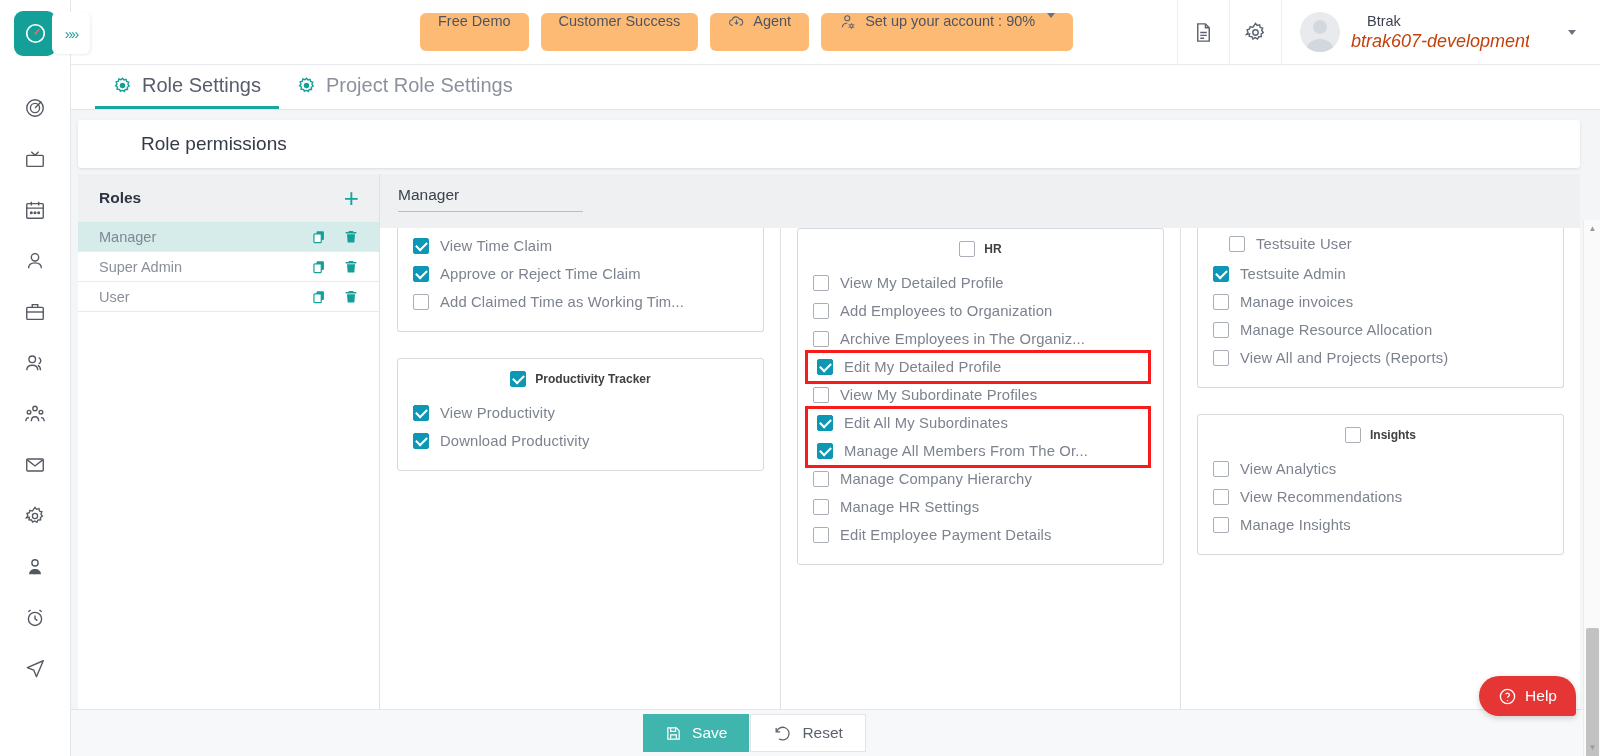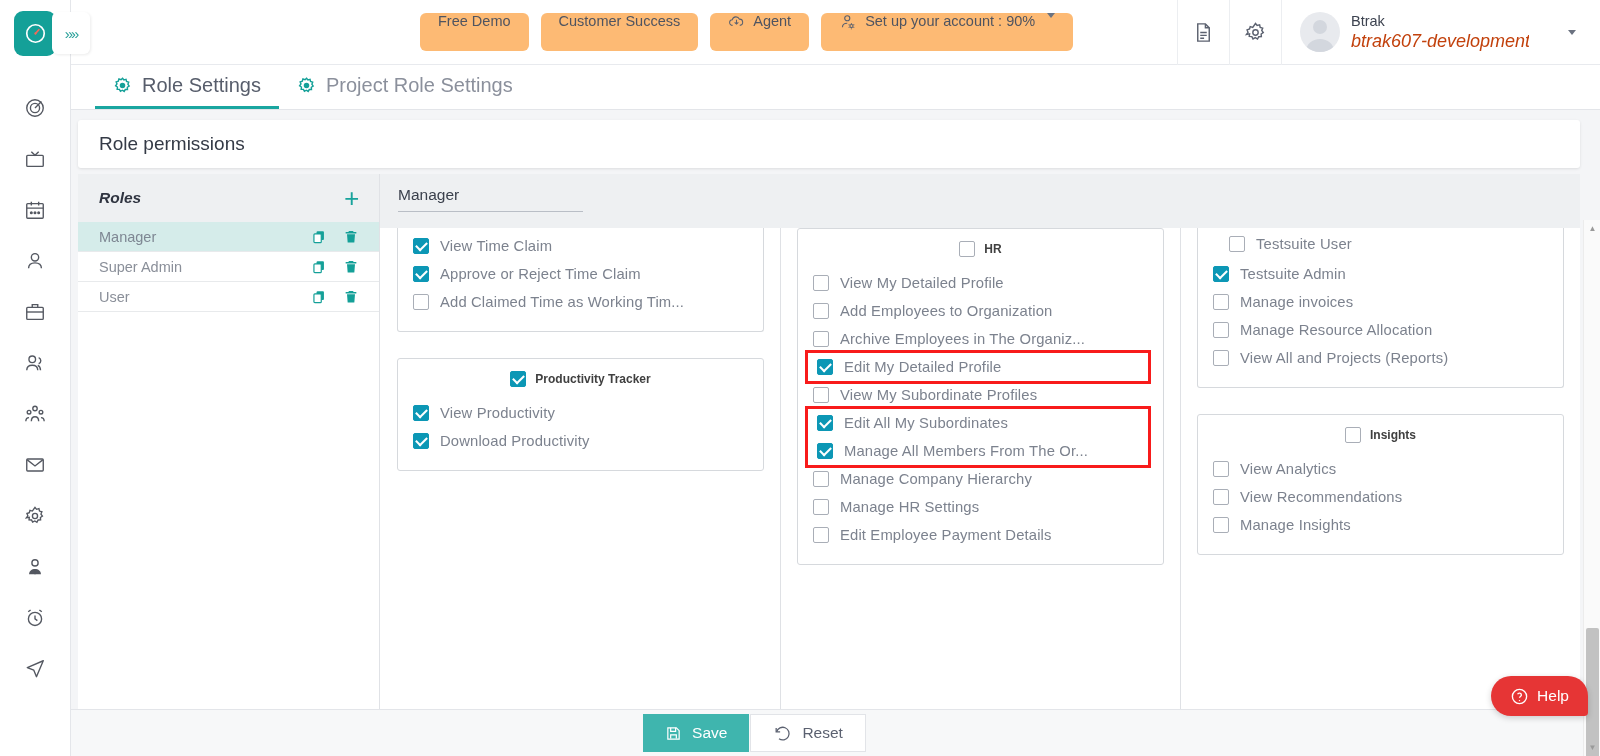--- a/index.html
+++ b/index.html
@@ -62,21 +62,21 @@
   }
   #user-chip {
     display: flex; align-items: center; gap: 11px; padding: 0 10px 0 18px;
     height: 65px; border-left: 1px solid #eceef1; cursor: pointer;
   }
   #avatar {
     width: 40px; height: 40px; border-radius: 50%; background: #e8eaee;
     display: flex; align-items: flex-end; justify-content: center; overflow: hidden;
   }
   #user-text { display: flex; flex-direction: column; line-height: 1.25; }
-  #user-name { font-size: 14.5px; color: #3d4350; }
+  #user-name { font-size: 14.5px; color: #3d4350; margin-left: 16px; }
   #user-mail { font-size: 18px; color: #c2410c; max-width: 178px; overflow: hidden; white-space: nowrap; font-style: italic; }
   #user-caret { margin: 0 14px 0 28px; }
 
   
   #tabbar {
     position: absolute; left: 71px; top: 65px; right: 0; height: 45px;
     background: #ffffff; border-bottom: 1px solid #e3e5e9;
     display: flex; align-items: flex-end; padding-left: 24px; z-index: 15;
   }
   .tab {
@@ -91,30 +91,30 @@
   #content {
     position: absolute; left: 71px; top: 110px; right: 0; bottom: 0;
     background: #f4f5f7;
   }
   #perm-title-bar {
     position: absolute; left: 7px; top: 10px; right: 20px; height: 48px;
     background: #ffffff; border-radius: 3px;
     box-shadow: 0 1px 3px rgba(0,0,0,.10);
     display: flex; align-items: center; padding-left: 21px;
   }
-  #perm-title { font-size: 19px; color: #343a46; }
+  #perm-title { font-size: 19px; color: #343a46; margin-left: 42px; }
 
   
   #roles-panel {
     position: absolute; left: 7px; top: 64px; width: 302px; bottom: 47px;
     background: #ffffff; border-right: 1px solid #e0e2e6;
   }
   #roles-head {
     height: 48px; background: #eef0f2; display: flex; align-items: center;
-    padding: 0 20px 0 21px; justify-content: space-between; font-style: italic;
+    padding: 0 20px 0 21px; justify-content: space-between;
   }
   #roles-head-label { font-size: 15.5px; font-weight: bold; color: #2f3440; }
   #roles-add { color: #18a39c; font-size: 26px; line-height: 1; cursor: pointer; font-weight: 300; }
   .role-row {
     height: 30px; display: flex; align-items: center; justify-content: space-between;
     padding: 0 20px 0 21px; border-bottom: 1px solid #e8eaec;
     font-size: 14.5px; color: #8a8f99; cursor: pointer;
   }
   .role-row.selected { background: #d5ecea; color: #7e8793; }
   .role-actions { display: flex; gap: 16px; color: #14a098; }
@@ -182,21 +182,21 @@
   .btn {
     height: 38px; padding: 0 22px; display: flex; align-items: center; gap: 10px;
     font-size: 15.5px; cursor: pointer; border: none;
     font-family: "Liberation Sans", sans-serif;
   }
   #save-btn { background: #3fb5ae; color: #ffffff; }
   #reset-btn { background: #ffffff; color: #5b6170; border: 1px solid #e2e4e8; }
 
   
   #help-btn {
-    position: absolute; right: 12px; bottom: 40px; height: 40px;
+    position: absolute; right: 24px; bottom: 40px; height: 40px;
     background: #e63535; color: #ffffff; border-radius: 21px 21px 4px 21px;
     display: flex; align-items: center; gap: 8px; padding: 0 19px;
     font-size: 15.5px; cursor: pointer; z-index: 60;
     box-shadow: 0 2px 6px rgba(0,0,0,.18);
   }
 
   
   #outer-scroll {
     position: absolute; right: 0; top: 110px; width: 17px; bottom: 0;
     background: #fafafa; border-left: 1px solid #ececec; z-index: 25;

